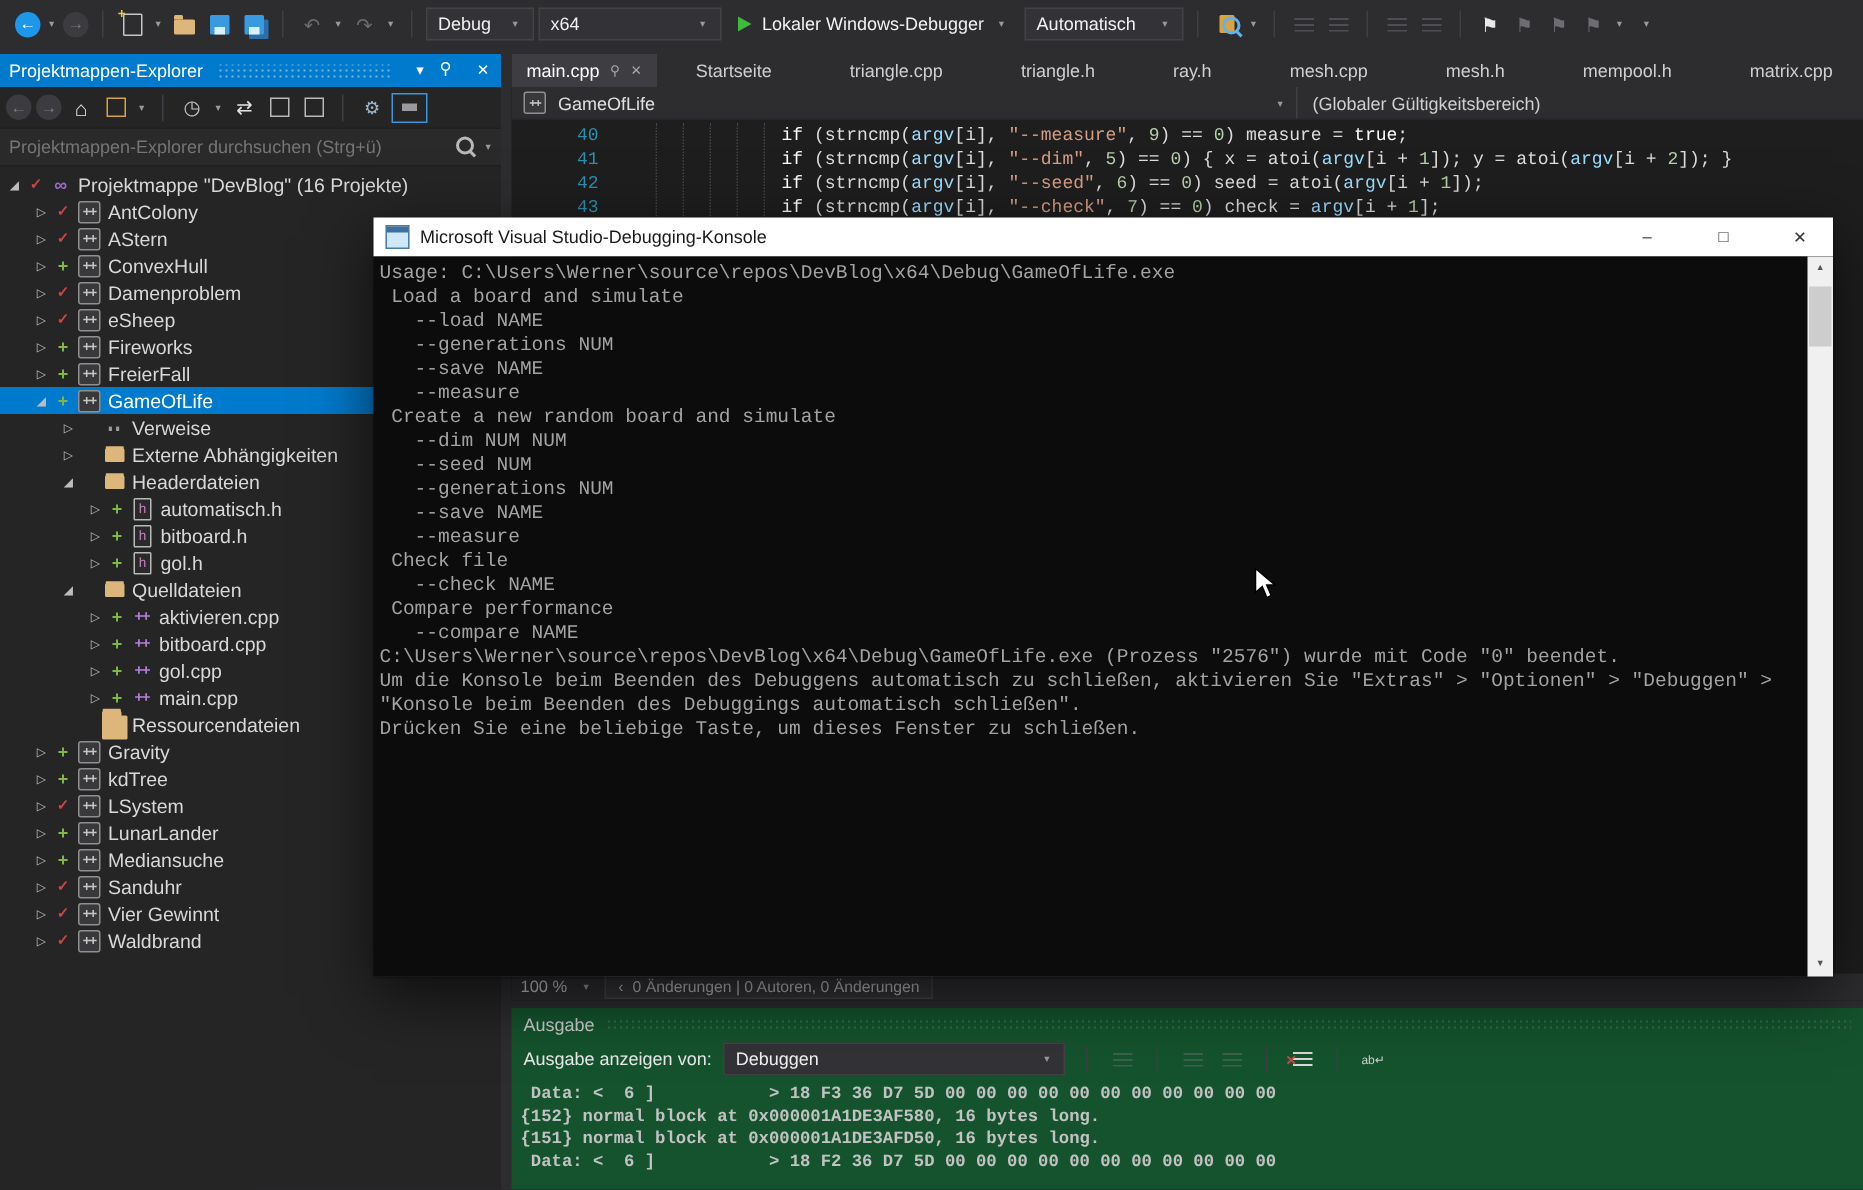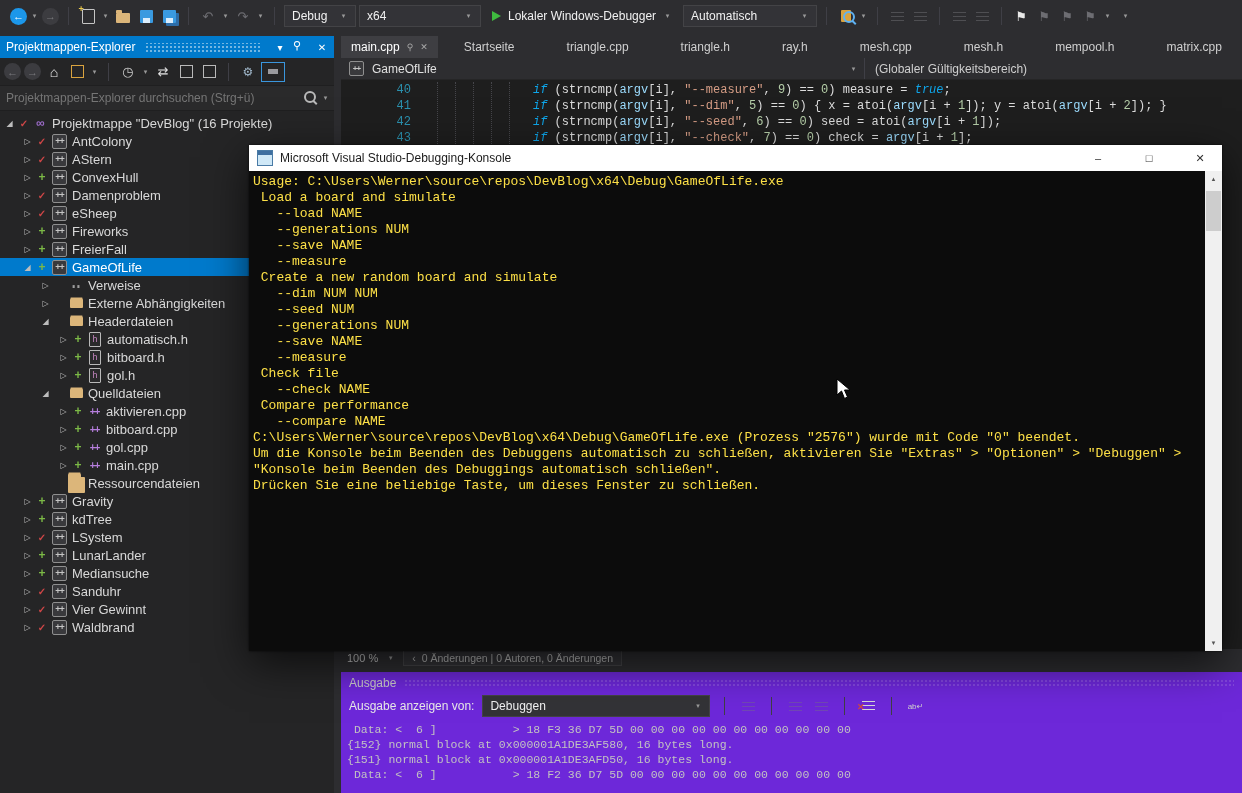--- a/index.html
+++ b/index.html
@@ -67,49 +67,49 @@
   .tabbar{height:22px;display:flex;background:#2d2d30;align-items:stretch;flex:none;overflow:hidden;}
   .tab{display:flex;align-items:center;padding:0 26px;font-size:12px;color:#cfcfcf;flex:none;}
   .tab.active{background:#3e3e42;color:#fff;padding:0 10px;gap:7px;}
   .tab-ico{font-size:9px;color:#a8a8a8;}
   .crumbbar{height:21px;background:#2d2d30;display:flex;border-bottom:1px solid #252526;flex:none;}
   .crumb-left{width:524px;display:flex;align-items:center;gap:6px;padding:0 6px;border-right:1px solid #3f3f46;font-size:12px;color:#e0e0e0;box-sizing:border-box;}
   .crumb-left .caret{margin-left:auto;}
   .crumb-right{flex:1;display:flex;align-items:center;padding:0 10px;color:#cfcfcf;font-size:12px;}
   .codearea{flex:1;position:relative;font-family:"Liberation Mono","DejaVu Sans Mono",monospace;font-size:12px;line-height:16px;padding-top:2px;}
   .guide{position:absolute;top:2px;height:64px;border-left:1px dotted #45454a;}
-  .code-line{display:flex;height:16px;white-space:pre;padding-left:12px;}
+  .code-line{display:flex;height:16px;white-space:pre;}
   .lnum{width:58px;text-align:right;color:#2b91af;flex:none;}
   .ctext{padding-left:122px;}
-  .tk-k{color:#0ea5e9;font-style:italic;} .tk-s{color:#d69d85;} .tk-n{color:#b5cea8;} .tk-p{color:#9cdcfe;} .tk-d{color:#dcdcdc;text-align:right;}
+  .tk-k{color:#ffffff;} .tk-s{color:#d69d85;} .tk-n{color:#b5cea8;} .tk-p{color:#9cdcfe;} .tk-d{color:#dcdcdc;text-align:right;}
   .statusrow{height:18px;background:#2d2d30;display:flex;align-items:center;font-size:11px;color:#c5c5c5;gap:8px;padding:0 6px;margin-top:auto;flex:none;}
   .codelens-chip{display:flex;align-items:center;gap:6px;background:#333337;border:1px solid #434346;height:14px;padding:0 8px;font-size:10.5px;color:#b9b9b9;}
 
   
-  .output{position:absolute;left:341px;top:672px;right:0;bottom:0;background:#6d28d9;display:flex;flex-direction:column;}
+  .output{position:absolute;left:341px;top:672px;right:0;bottom:0;background:#14532d;display:flex;flex-direction:column;}
   .out-title{height:22px;display:flex;align-items:center;padding:0 8px;color:#cccccc;font-size:12px;gap:8px;flex:none;}
   .grip2{flex:1;height:8px;background-image:radial-gradient(rgba(255,255,255,.14) .8px,transparent .9px);background-size:4px 4px;}
   .out-toolbar{height:24px;display:flex;align-items:center;padding:0 8px;font-size:12px;color:#e8e8e8;gap:8px;flex:none;}
   .out-lines{flex:1;font-family:"Liberation Mono","DejaVu Sans Mono",monospace;font-size:11.5px;line-height:15px;color:#c2c2c2;padding:4px 0 0 6px;overflow:hidden;}
-  .oline{white-space:pre;}
+  .oline{white-space:pre;font-weight:bold;}
   .oico{width:18px;height:18px;display:flex;align-items:center;justify-content:center;flex:none;position:relative;}
   .clearico{width:13px;height:11px;background:repeating-linear-gradient(to bottom,#d8d8d8 0 1.5px,transparent 1.5px 4px);position:relative;}
   .clearico::after{content:"✕";position:absolute;left:-5px;top:1px;color:#d04545;font-size:9px;font-weight:bold;}
   .wrapico{font-size:8px;color:#d0d0d0;letter-spacing:0;}
 
   
   .console{position:absolute;left:249px;top:145px;width:973px;height:506px;z-index:40;
            box-shadow:0 12px 40px rgba(0,0,0,.65),0 0 2px rgba(0,0,0,.8);}
   .con-title{height:26px;background:#fff;display:flex;align-items:center;padding-left:8px;gap:7px;}
   .con-ico{width:14px;height:14px;background:#cfe8f7;border:1px solid #4a7ba6;position:relative;flex:none;}
   .con-ico::before{content:"";position:absolute;top:0;left:0;right:0;height:4px;background:#3f6fa0;}
   .con-title-text{font-size:12px;color:#1a1a1a;flex:1;}
   .con-btn{width:44px;height:26px;display:flex;align-items:center;justify-content:center;font-size:11px;color:#333;flex:none;}
   .con-body{position:absolute;top:26px;left:0;right:0;bottom:0;background:#0c0c0c;overflow:hidden;
-            font-family:"Liberation Mono","DejaVu Sans Mono",monospace;font-size:13px;line-height:16px;color:#fde047;padding:3px 22px 0 4px;}
+            font-family:"Liberation Mono","DejaVu Sans Mono",monospace;font-size:13px;line-height:16px;color:#a3a3a3;padding:3px 22px 0 4px;}
   .cline{white-space:pre;}
   .csb{position:absolute;top:26px;right:0;width:17px;bottom:0;background:#f0f0f0;}
   .csb-arrow{position:absolute;left:0;width:17px;height:16px;color:#555;font-size:6px;display:flex;align-items:center;justify-content:center;}
   .csb-thumb{position:absolute;left:1px;width:15px;top:20px;height:40px;background:#cdcdcd;}
 
   .cursor{position:absolute;left:836px;top:378px;z-index:60;}
 </style>
 </head>
 <body>
 
@@ -145,21 +145,21 @@
     </div>
     <div class="combo" style="width:122px">
       <span>x64</span>
       <span class="caret">▾</span>
     </div>
     <div class="runbtn">
       <span class="play"></span>
       <span>Lokaler Windows-Debugger</span>
       <span class="caret">▾</span>
     </div>
-    <div class="combo" style="width:134px">
+    <div class="combo" style="width:106px">
       <span>Automatisch</span>
       <span class="caret">▾</span>
     </div>
     <span class="tsep"></span>
     <span class="tico">
         <span class="golddoc">
           <span class="mag"></span>
         </span>
       </span>
     <span class="caret dim">▾</span>

